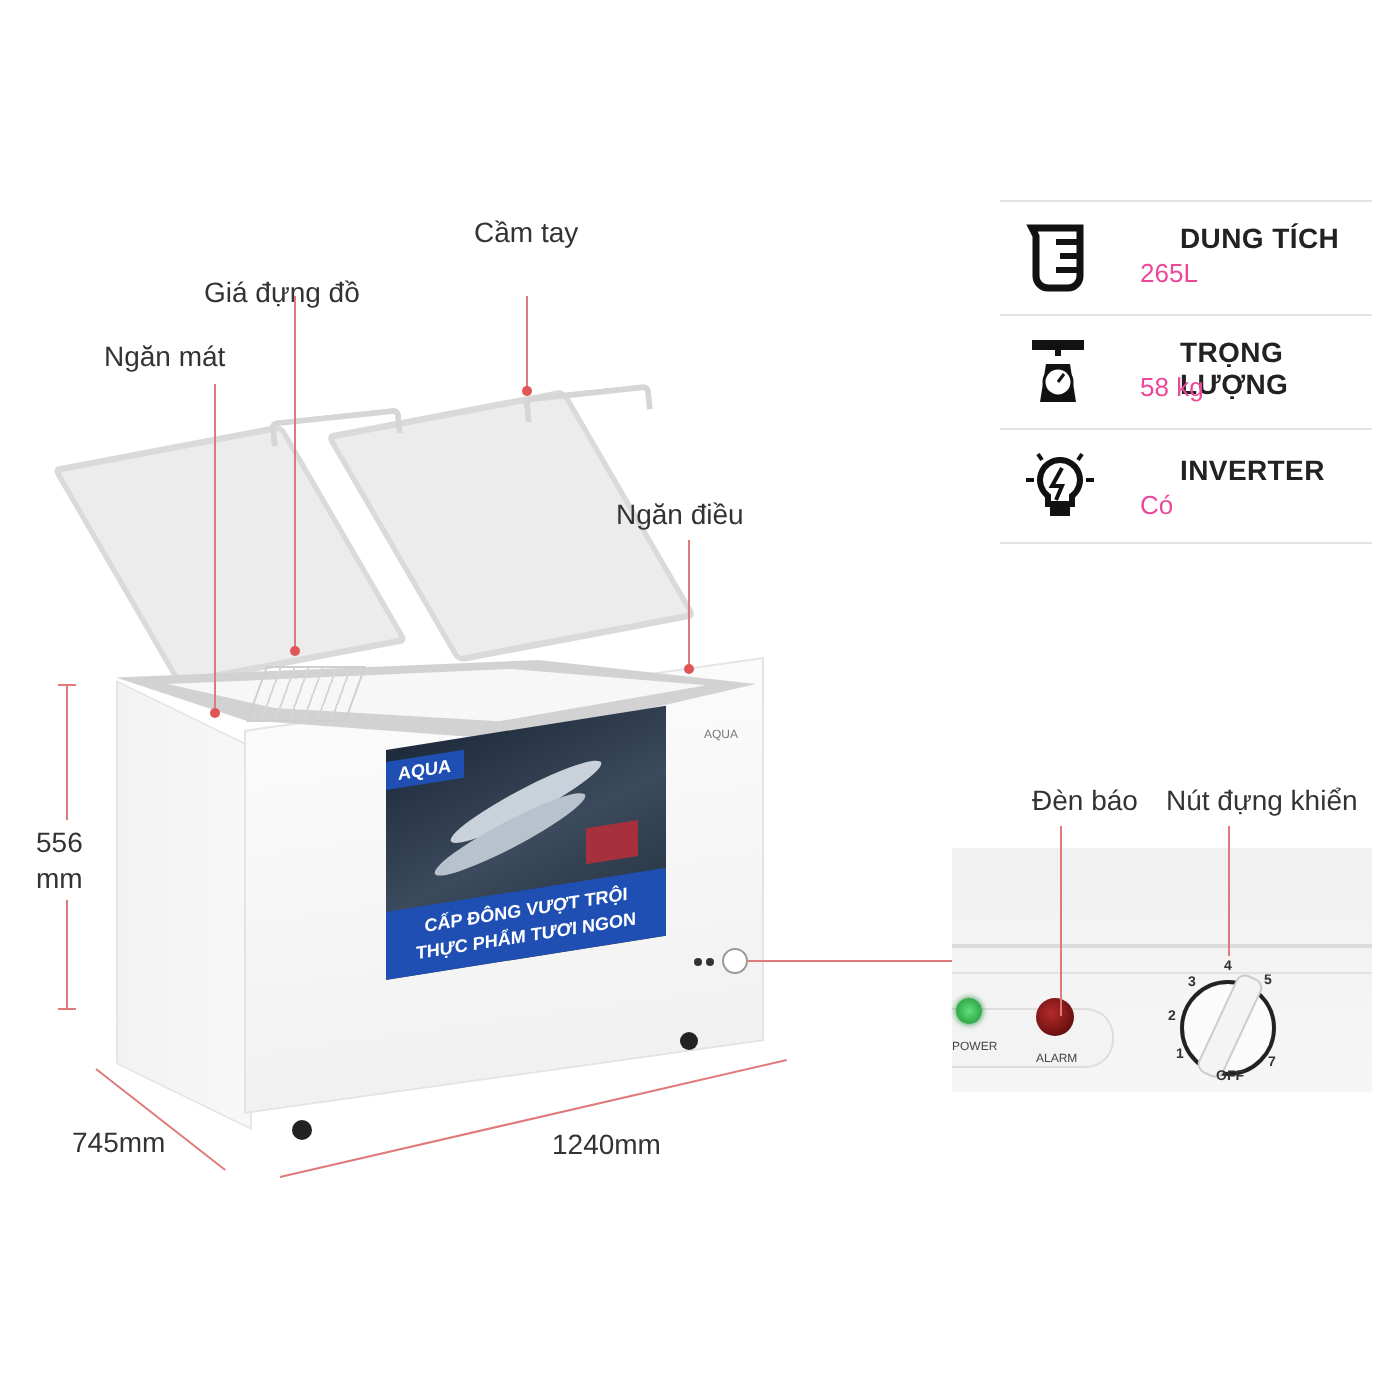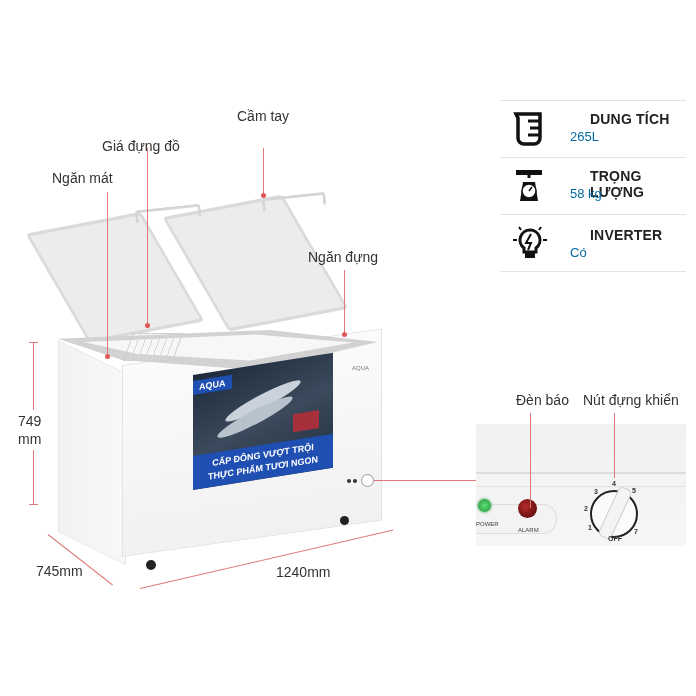--- a/index.html
+++ b/index.html
@@ -4,21 +4,21 @@
 <style>
   html,body{margin:0;padding:0;background:#fff;}
   body{width:696px;height:696px;position:relative;overflow:hidden;font-family:"Liberation Sans",sans-serif;color:#333;}
   .abs{position:absolute;}
   .lbl{position:absolute;font-size:14px;color:#333;white-space:nowrap;}
   .rline{position:absolute;background:#e07a7a;}
   .dot{position:absolute;width:5px;height:5px;border-radius:50%;background:#e05555;}
   
   .spec-sep{position:absolute;left:500px;width:186px;height:1px;background:#e3e3e3;}
   .spec-title{position:absolute;left:570px;font-size:14px;font-weight:bold;color:#222;letter-spacing:.2px;margin-left:20px;}
-  .spec-val{position:absolute;left:570px;font-size:13px;color:#0369a1;}
+  .spec-val{position:absolute;left:570px;font-size:13px;color:#ec4899;}
   .spec-icon{position:absolute;left:510px;width:40px;height:40px;}
   
   .body-front{position:absolute;left:122px;top:365px;width:258px;height:190px;background:linear-gradient(180deg,#fbfbfb,#f1f1f1);border:1px solid #e4e4e4;transform:skewY(-8deg);transform-origin:left top;}
   .body-side{position:absolute;left:58px;top:340px;width:66px;height:190px;background:linear-gradient(90deg,#f2f2f2,#f8f8f8);border:1px solid #e6e6e6;transform:skewY(26deg);transform-origin:left top;}
   .inner{position:absolute;background:#f4f4f4;}
   .lid{position:absolute;background:#ececec;border:3px solid #dadada;border-radius:4px;}
   .poster{position:absolute;left:193px;top:375px;width:140px;height:115px;background:linear-gradient(160deg,#1d2a3b,#3b4a5c 50%,#22303e);transform:skewY(-9deg);transform-origin:left top;overflow:hidden;}
   .poster-band{position:absolute;left:0;bottom:0;width:100%;height:34px;background:#1f4fb3;color:#fff;font-size:9px;font-weight:bold;text-align:center;line-height:13px;padding-top:4px;box-sizing:border-box;}
   .poster-logo{position:absolute;left:0;top:6px;background:#1f4fb3;color:#fff;font-size:9px;font-weight:bold;padding:2px 6px;}
   .panel{position:absolute;left:476px;top:424px;width:210px;height:122px;background:linear-gradient(180deg,#f1f1f1,#f6f6f6);}
@@ -113,31 +113,31 @@
 <div class="dot" style="left:145px;top:323px"></div>
 
 <div class="lbl" style="left:237px;top:108px">Cầm tay</div>
 <div class="rline" style="left:263px;top:148px;width:1px;height:46px"></div>
 <div class="dot" style="left:261px;top:193px"></div>
 
 <div class="lbl" style="left:52px;top:170px">Ngăn mát</div>
 <div class="rline" style="left:107px;top:192px;width:1px;height:162px"></div>
 <div class="dot" style="left:105px;top:354px"></div>
 
-<div class="lbl" style="left:308px;top:249px">Ngăn đựng</div>
+<div class="lbl" style="left:308px;top:249px">Ngăn điều</div>
 <div class="rline" style="left:344px;top:270px;width:1px;height:62px"></div>
 <div class="dot" style="left:342px;top:332px"></div>
 
 <div class="rline" style="left:374px;top:480px;width:104px;height:1px"></div>
 
 <div class="rline" style="left:33px;top:342px;width:1px;height:162px"></div>
 <div class="rline" style="left:29px;top:342px;width:9px;height:1px"></div>
 <div class="rline" style="left:29px;top:504px;width:9px;height:1px"></div>
 <div class="abs" style="left:18px;top:410px;background:#fff;font-size:14px;line-height:18px;text-align:left;padding:2px 0;">
-  <div>749</div>
+  <div>556</div>
   <div>mm</div>
 </div>
 
 <div class="rline" style="left:48px;top:534px;width:82px;height:1px;transform:rotate(38deg);transform-origin:left center;"></div>
 <div class="lbl" style="left:36px;top:563px">745mm</div>
 
 <div class="rline" style="left:140px;top:588px;width:260px;height:1px;transform:rotate(-13deg);transform-origin:left center;"></div>
 <div class="lbl" style="left:276px;top:564px">1240mm</div>
 
 <div class="panel">

